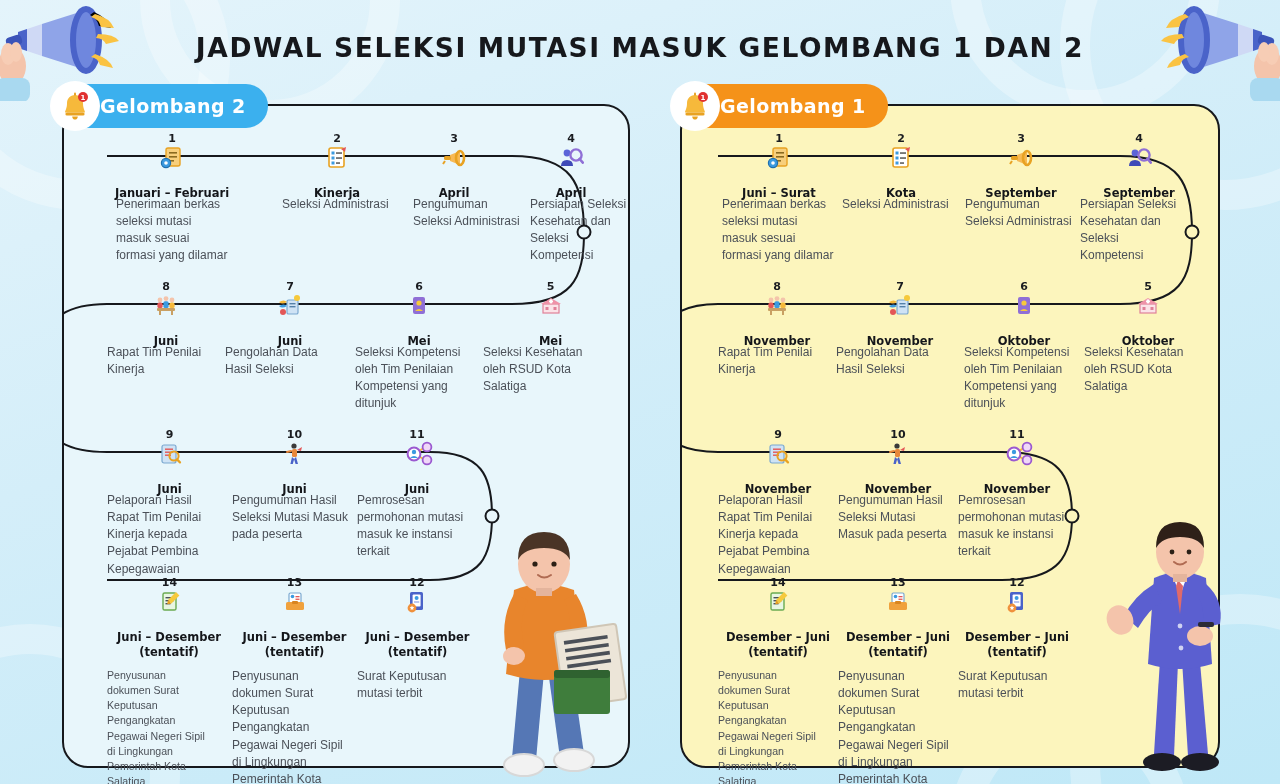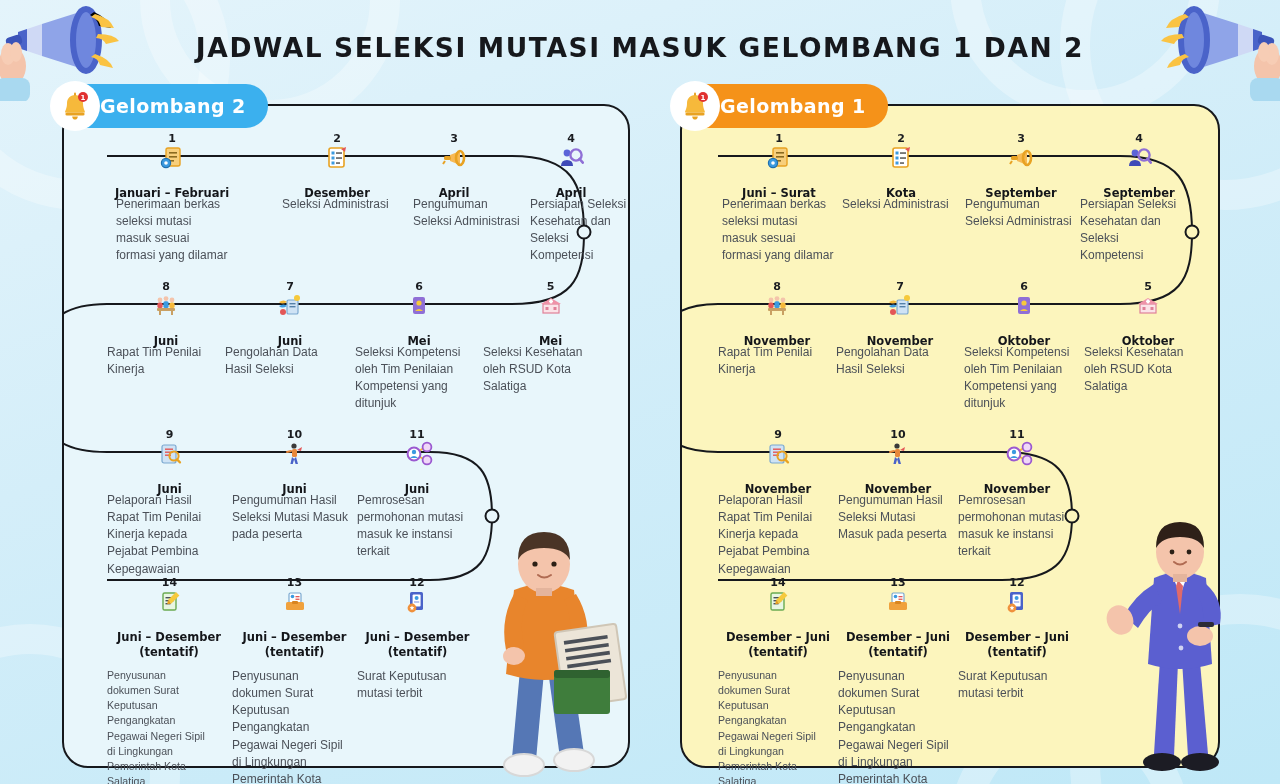--- a/index.html
+++ b/index.html
@@ -240,21 +240,21 @@
           <rect x="5" y="3" width="15" height="19" rx="2" fill="#fff" stroke="#e8a222" stroke-width="1.6"></rect>
           <rect x="7.5" y="6.5" width="3" height="3" fill="#3b9ae0"></rect>
           <rect x="12" y="7.3" width="6" height="1.5" fill="#555"></rect>
           <rect x="7.5" y="11.5" width="3" height="3" fill="#3b9ae0"></rect>
           <rect x="12" y="12.3" width="6" height="1.5" fill="#555"></rect>
           <rect x="7.5" y="16.5" width="3" height="3" fill="#3b9ae0"></rect>
           <rect x="12" y="17.3" width="4" height="1.5" fill="#555"></rect>
           <path d="M17 4 l5 -2 -1 5 Z" fill="#e35757"></path>
         </svg>
     </span>
-    <span class="month">Desember</span>
+    <span class="month">Kinerja</span>
     <span class="desc align-left" style="top:40px; width:110px; left:5px;">Seleksi Administrasi</span>
   </div>
 
   <div class="step align-center" style="left:333px; top:52px; width:118px;">
     <span class="num">3</span>
     <span class="icon">
       <svg width="26" height="26" viewBox="0 0 26 26">
           <path d="M19 6 L19 20 L9 16 L9 10 Z" fill="#f7b955"></path>
           <ellipse cx="19" cy="13" rx="4" ry="7" fill="none" stroke="#e8a222" stroke-width="2.6"></ellipse>
           <rect x="3" y="11" width="7" height="4" rx="1.6" fill="#e8a222"></rect>

